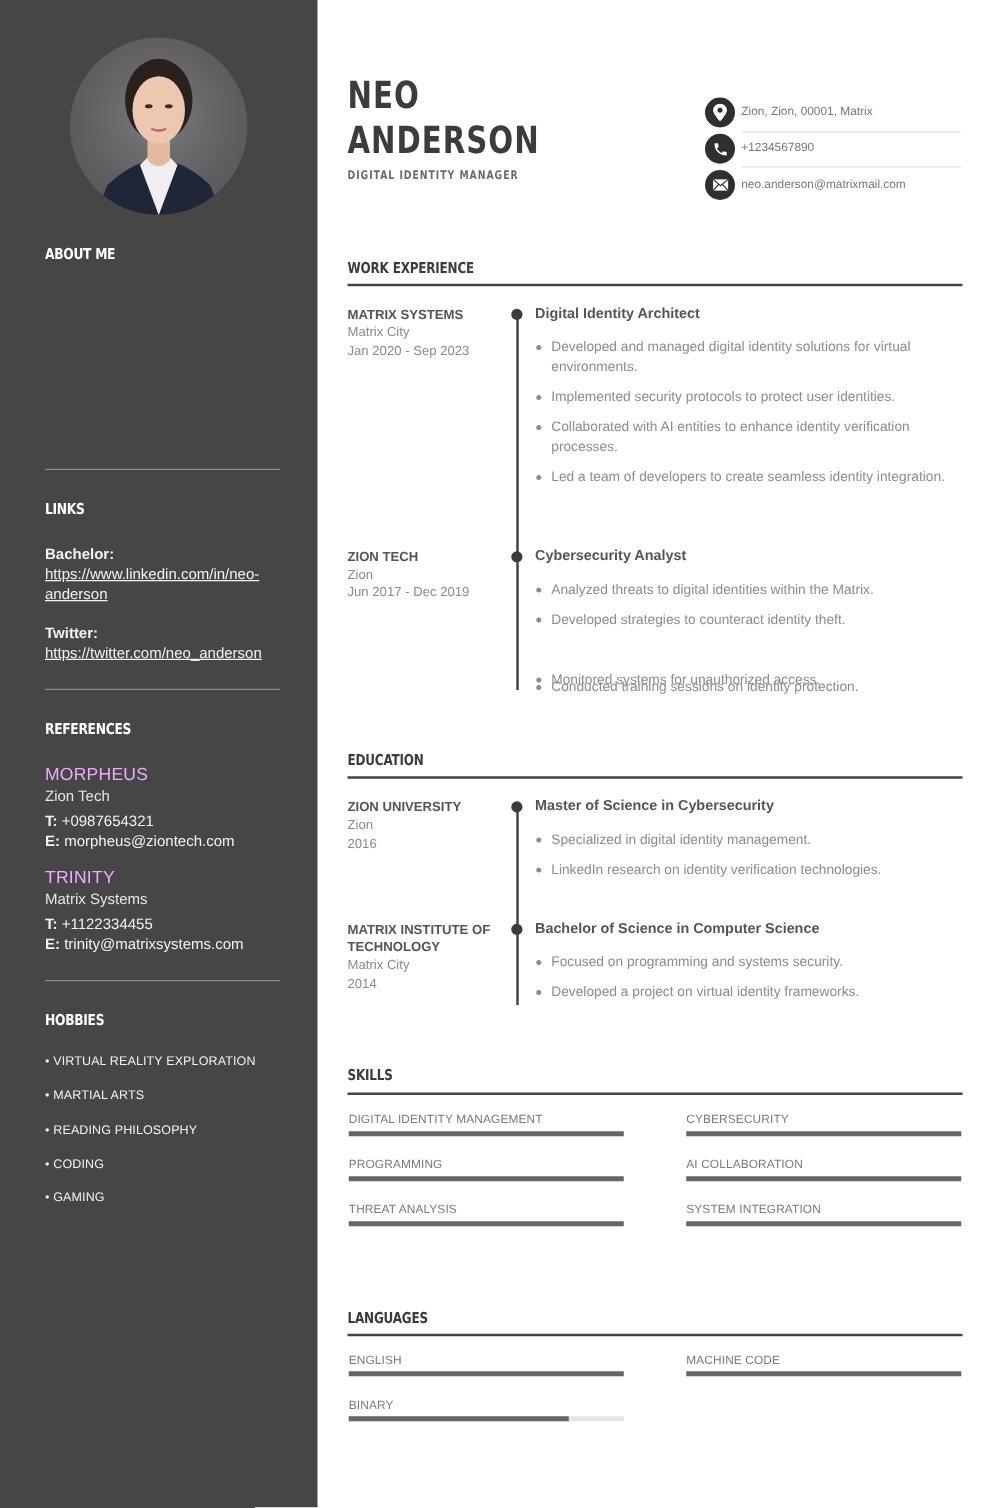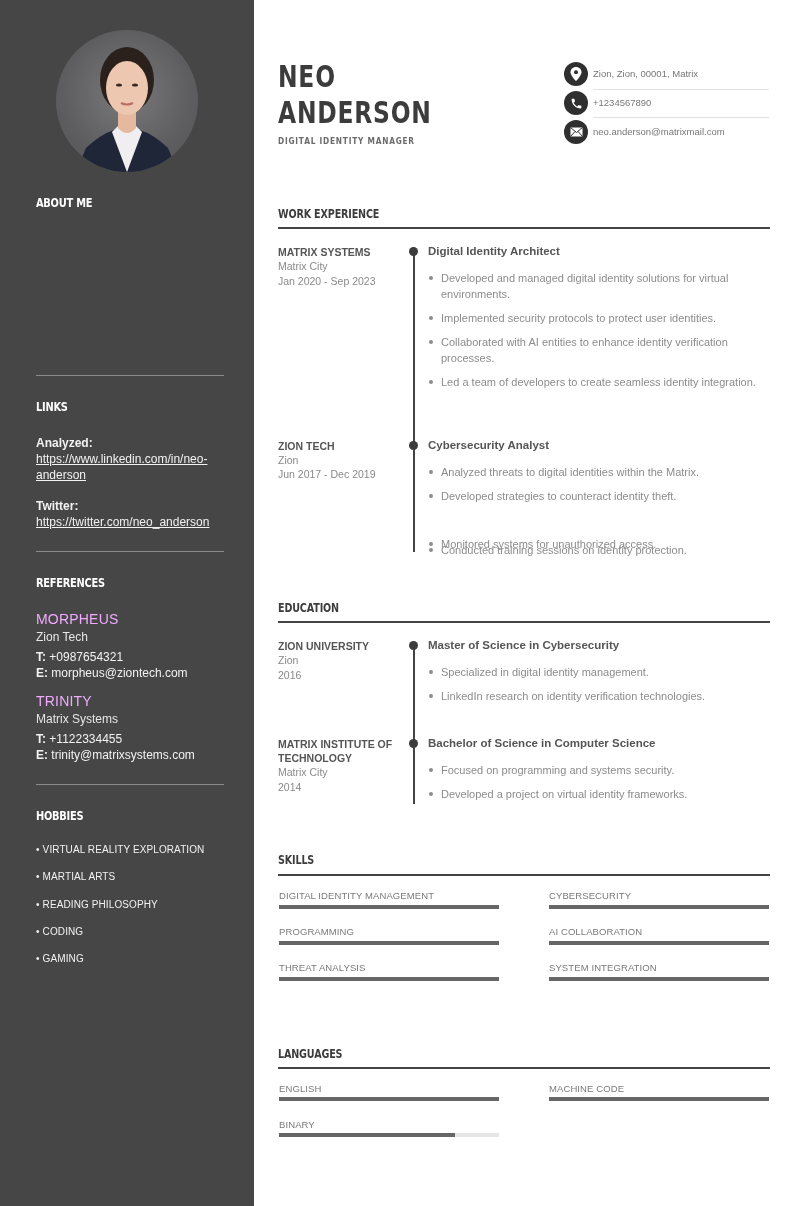--- a/index.html
+++ b/index.html
@@ -43,21 +43,21 @@
   
   .name {
     position: absolute; left: 278px; font-family: "DejaVu Sans", sans-serif; font-weight: bold;
     font-size: 30px; color: #3c3c3d; letter-spacing: 1px; transform: scaleX(0.78); transform-origin: left;
     line-height: 34px;
   }
   .job-title {
     position: absolute; left: 278px; top: 135px; font-family: "DejaVu Sans", sans-serif; font-weight: bold;
     font-size: 9.5px; color: #6b6b6b; letter-spacing: 1px; transform: scaleX(0.78); transform-origin: left;
   }
-  .contact-row { position: absolute; left: 564px; width: 206px; height: 24px; }
+  .contact-row { position: absolute; left: 564px; width: 206px; height: 24px; margin-top: 16px; }
   .contact-icon {
     position: absolute; left: 0; top: 0; width: 24px; height: 24px; border-radius: 50%;
     background: #2f2f30; display: flex; align-items: center; justify-content: center;
   }
   .contact-text { position: absolute; left: 29px; top: 6px; font-size: 9.5px; color: #777777; }
   .contact-sep { position: absolute; left: 29px; width: 176px; height: 1px; background: #e2e2e2; }
 
   .sec-title {
     position: absolute; left: 278px; font-family: "DejaVu Sans", sans-serif; font-weight: bold;
     font-size: 12px; color: #3c3c3d; transform: scaleX(0.8); transform-origin: left; letter-spacing: -0.2px;
@@ -103,21 +103,21 @@
       <ellipse cx="63" cy="55" rx="3" ry="1.6" fill="#3a2a22"></ellipse>
       <ellipse cx="79" cy="55" rx="3" ry="1.6" fill="#3a2a22"></ellipse>
       <path d="M65 73 Q71 76 77 73" stroke="#b66e64" stroke-width="2" fill="none"></path>
     </svg>
   </div>
 
   <div class="side-title" style="top:196px;">ABOUT ME</div>
   <div class="divider" style="top:375px;"></div>
 
   <div class="side-title" style="top:400px;">LINKS</div>
-  <div class="link-label" style="top:436px;">Analyzed:</div>
+  <div class="link-label" style="top:436px;">Bachelor:</div>
   <a class="link-url" style="top:451px;">https://www.linkedin.com/in/neo-anderson</a>
   <div class="link-label" style="top:499px;">Twitter:</div>
   <a class="link-url" style="top:514px;">https://twitter.com/neo_anderson</a>
   <div class="divider" style="top:551px;"></div>
 
   <div class="side-title" style="top:576px;">REFERENCES</div>
   <div class="ref-name" style="top:611px;">MORPHEUS</div>
   <div class="ref-company" style="top:630px;">Zion Tech</div>
   <div class="ref-line" style="top:650px;"><b>T:</b> <span>+0987654321</span></div>
   <div class="ref-line" style="top:666px;"><b>E:</b> <span>morpheus@ziontech.com</span></div>

